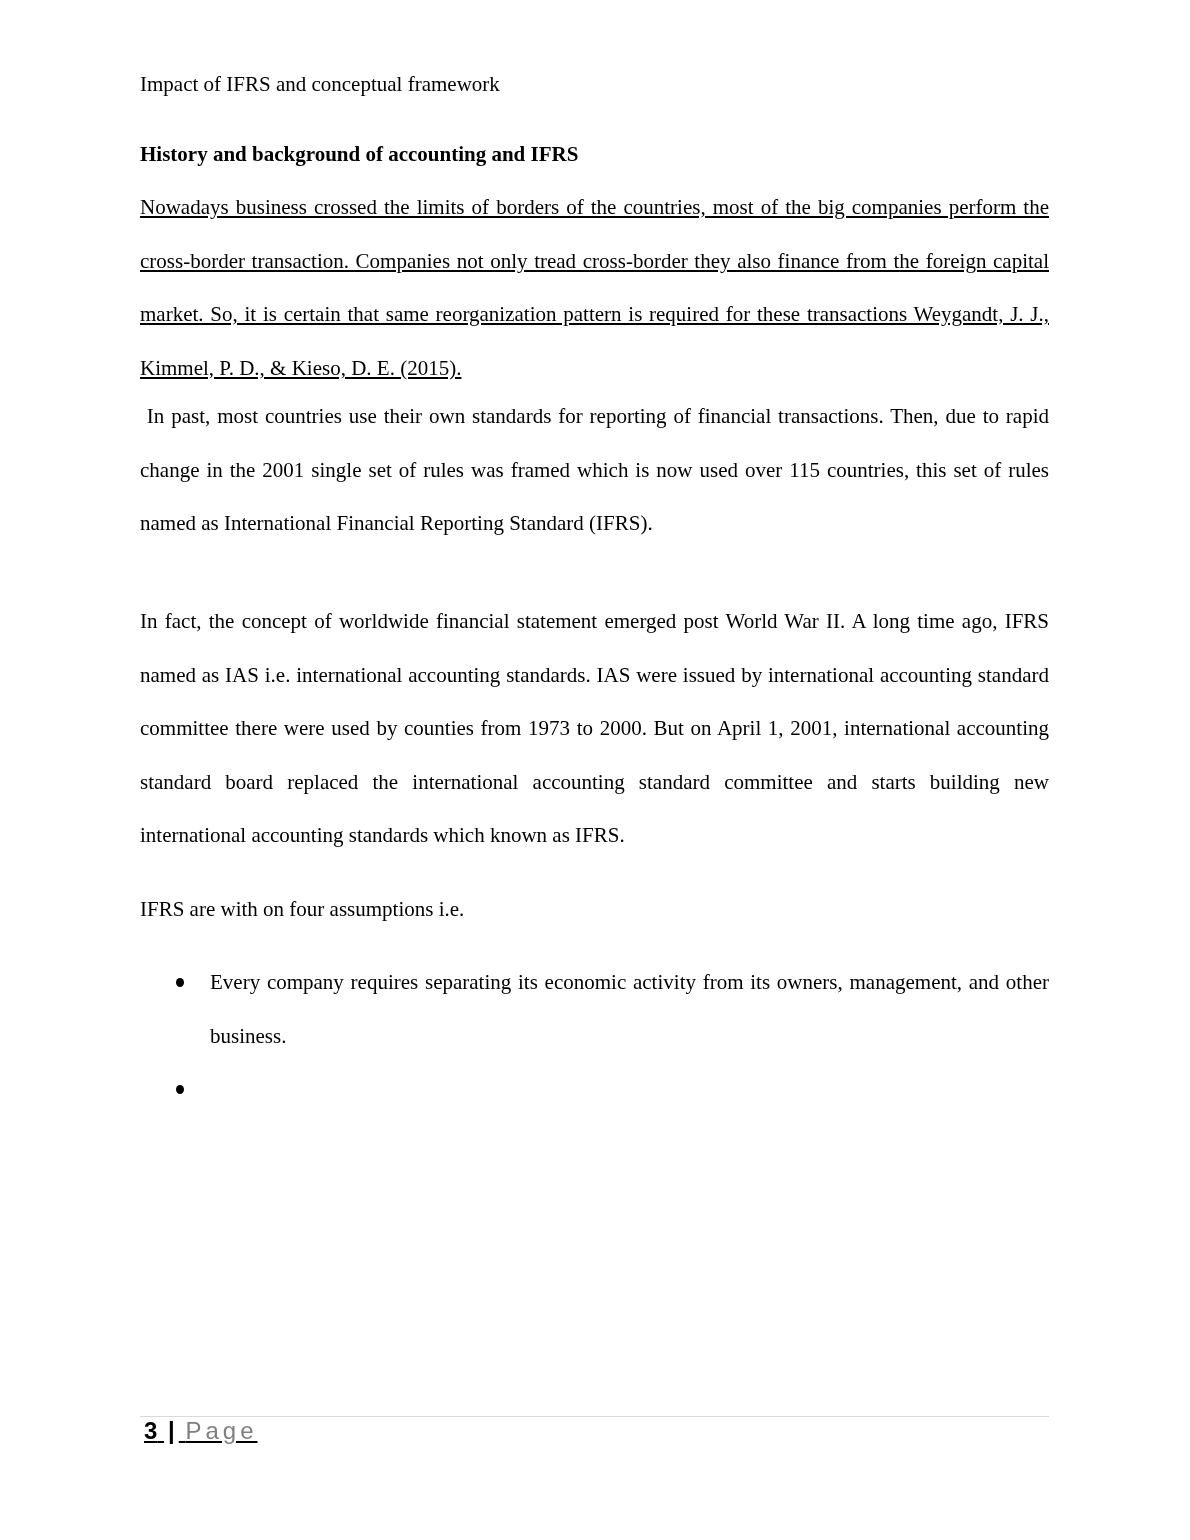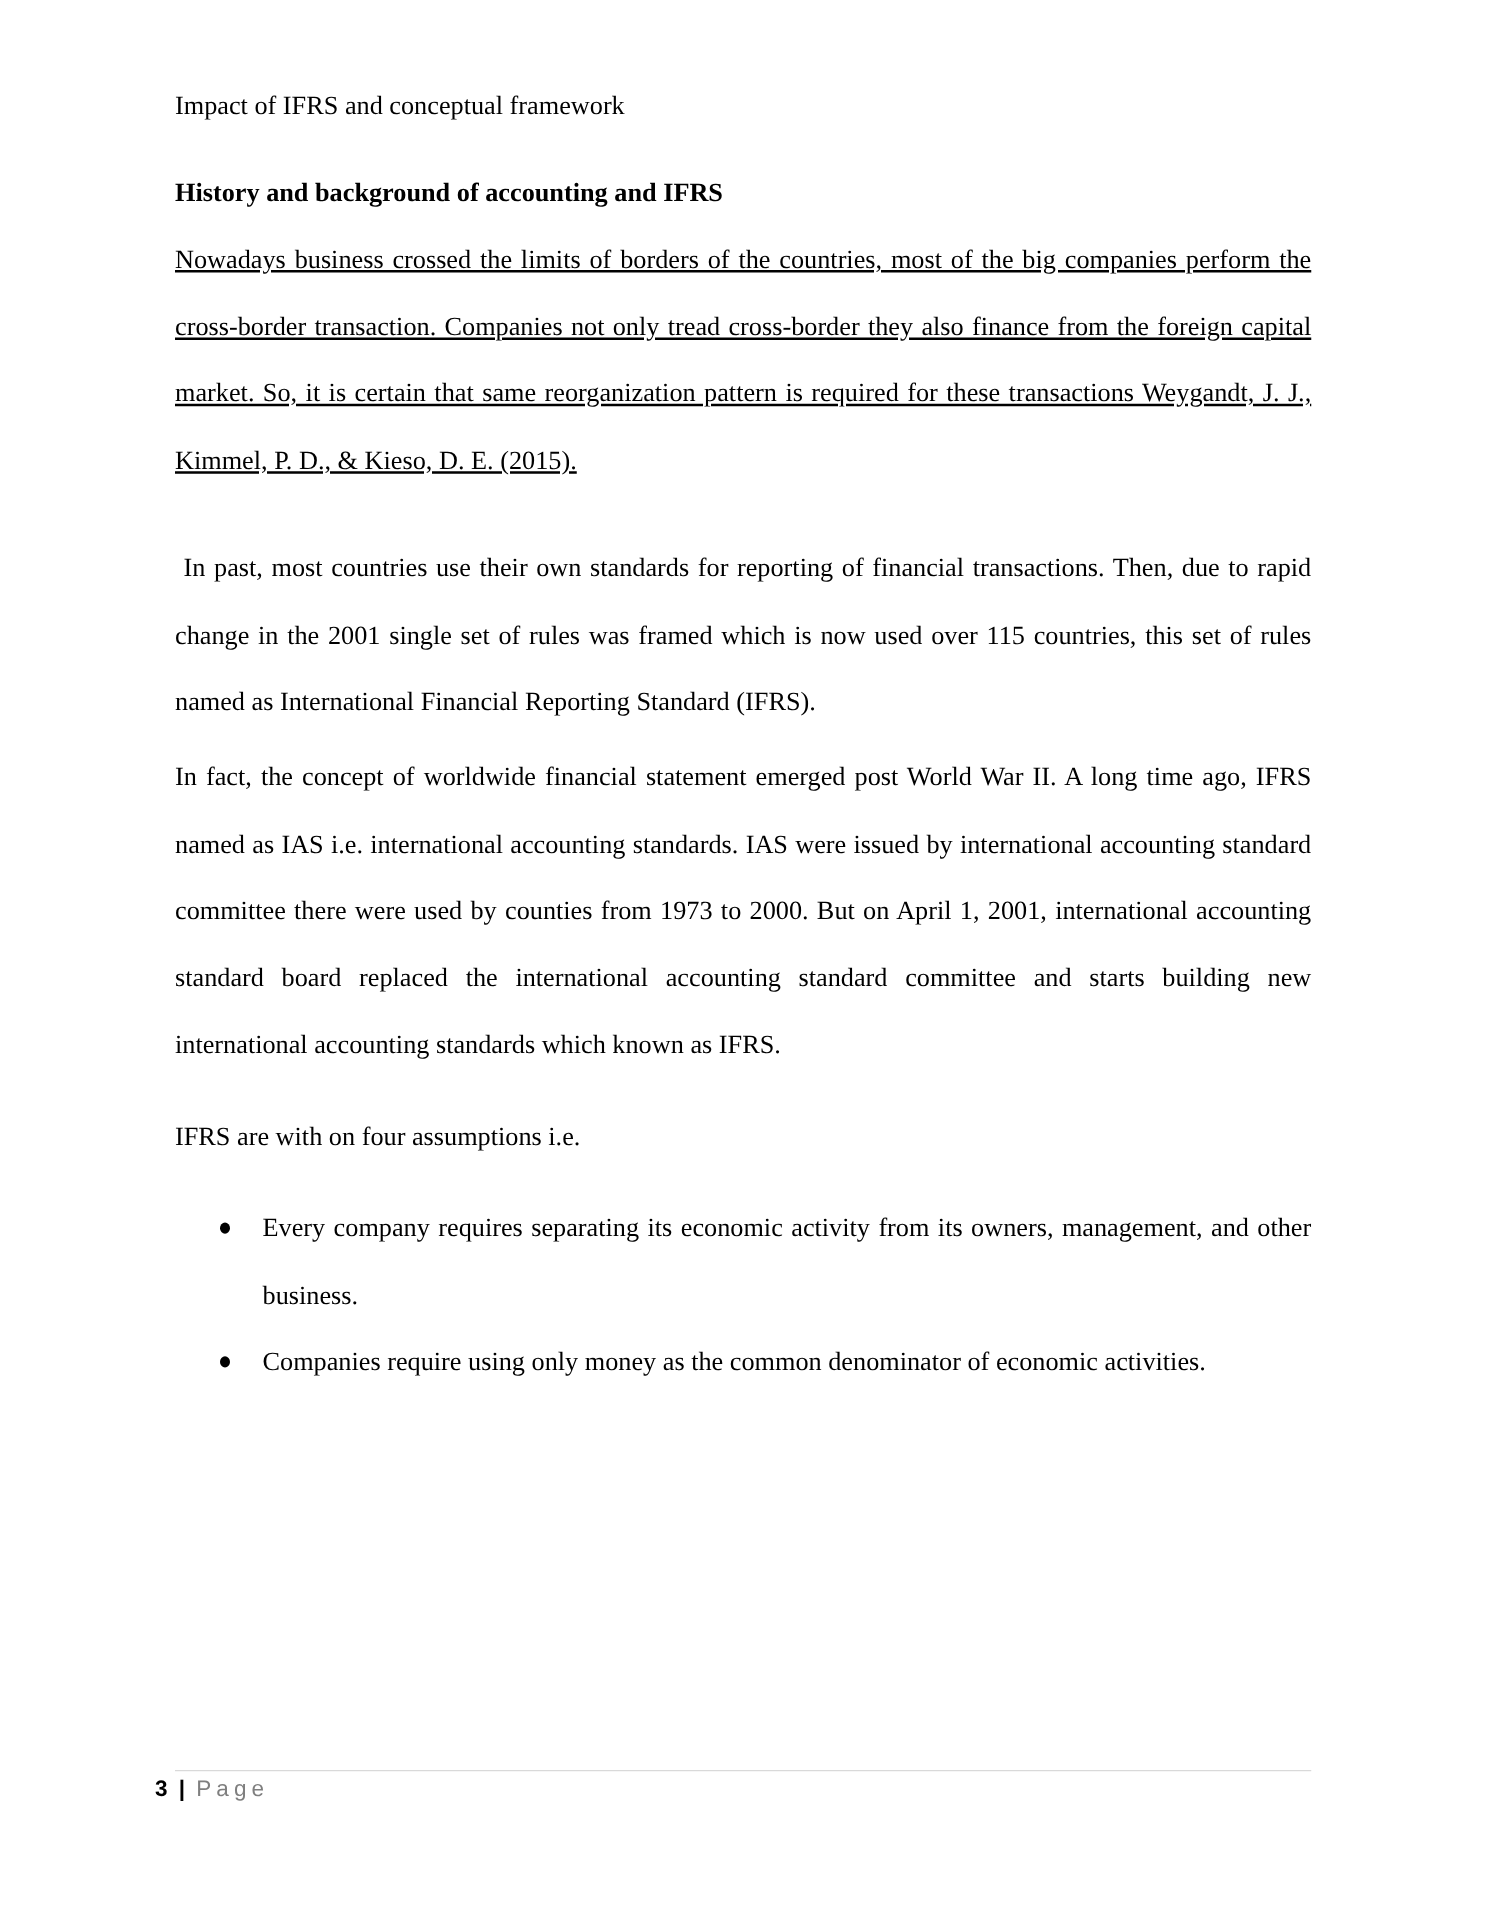--- a/index.html
+++ b/index.html
@@ -41,21 +41,21 @@
     }
     .para {
       position: absolute;
       left: 0;
       width: 909px;
       font-size: 21px;
       line-height: 53.6px;
       text-align: justify;
     }
     .para.p1 { top: 181px; text-decoration: underline; }
-    .para.p2 { top: 428px; }
+    .para.p2 { top: 390px; }
     .para.p3 { top: 595px; }
     .para.p4 { top: 883px; }
     .bullet-list {
       position: absolute;
       left: 0;
       top: 956px;
       width: 909px;
       margin: 0;
       padding: 0;
       list-style: none;
@@ -79,26 +79,27 @@
     .footer-rule {
       position: absolute;
       left: 140px;
       top: 1416px;
       width: 909px;
       height: 1px;
       background: #d9d9d9;
     }
     .footer {
       position: absolute;
-      left: 124px;
+      left: 144px;
       top: 1419px;
       font-family: "Liberation Sans", sans-serif;
-      font-size: 18px;
+      font-size: 24px;
       line-height: 24px;
       white-space: nowrap;
+      text-decoration: underline;
     }
     .page-num {
       font-weight: bold;
       color: #000000;
     }
     .page-sep {
       font-weight: bold;
       color: #000000;
       margin: 0 4px;
     }
@@ -123,21 +124,20 @@
 
   <p class="para p4" style="margin:0;">IFRS are with on four assumptions i.e.</p>
 
   <ul class="bullet-list">
     <li class="bullet-item">
       <span class="bullet-dot"></span>
       <span>Every company requires separating its economic activity from its owners, management, and other business.</span>
     </li>
     <li class="bullet-item">
       <span class="bullet-dot"></span>
-      <span>Companies require using only money as the common denominator of economic activities.</span>
     </li>
   </ul>
 </div>
 
 <div class="footer-rule"></div>
 
 <div class="footer">
   <span class="page-num">3</span>
   <span class="page-sep">|</span>
   <span class="page-label">Page</span>

